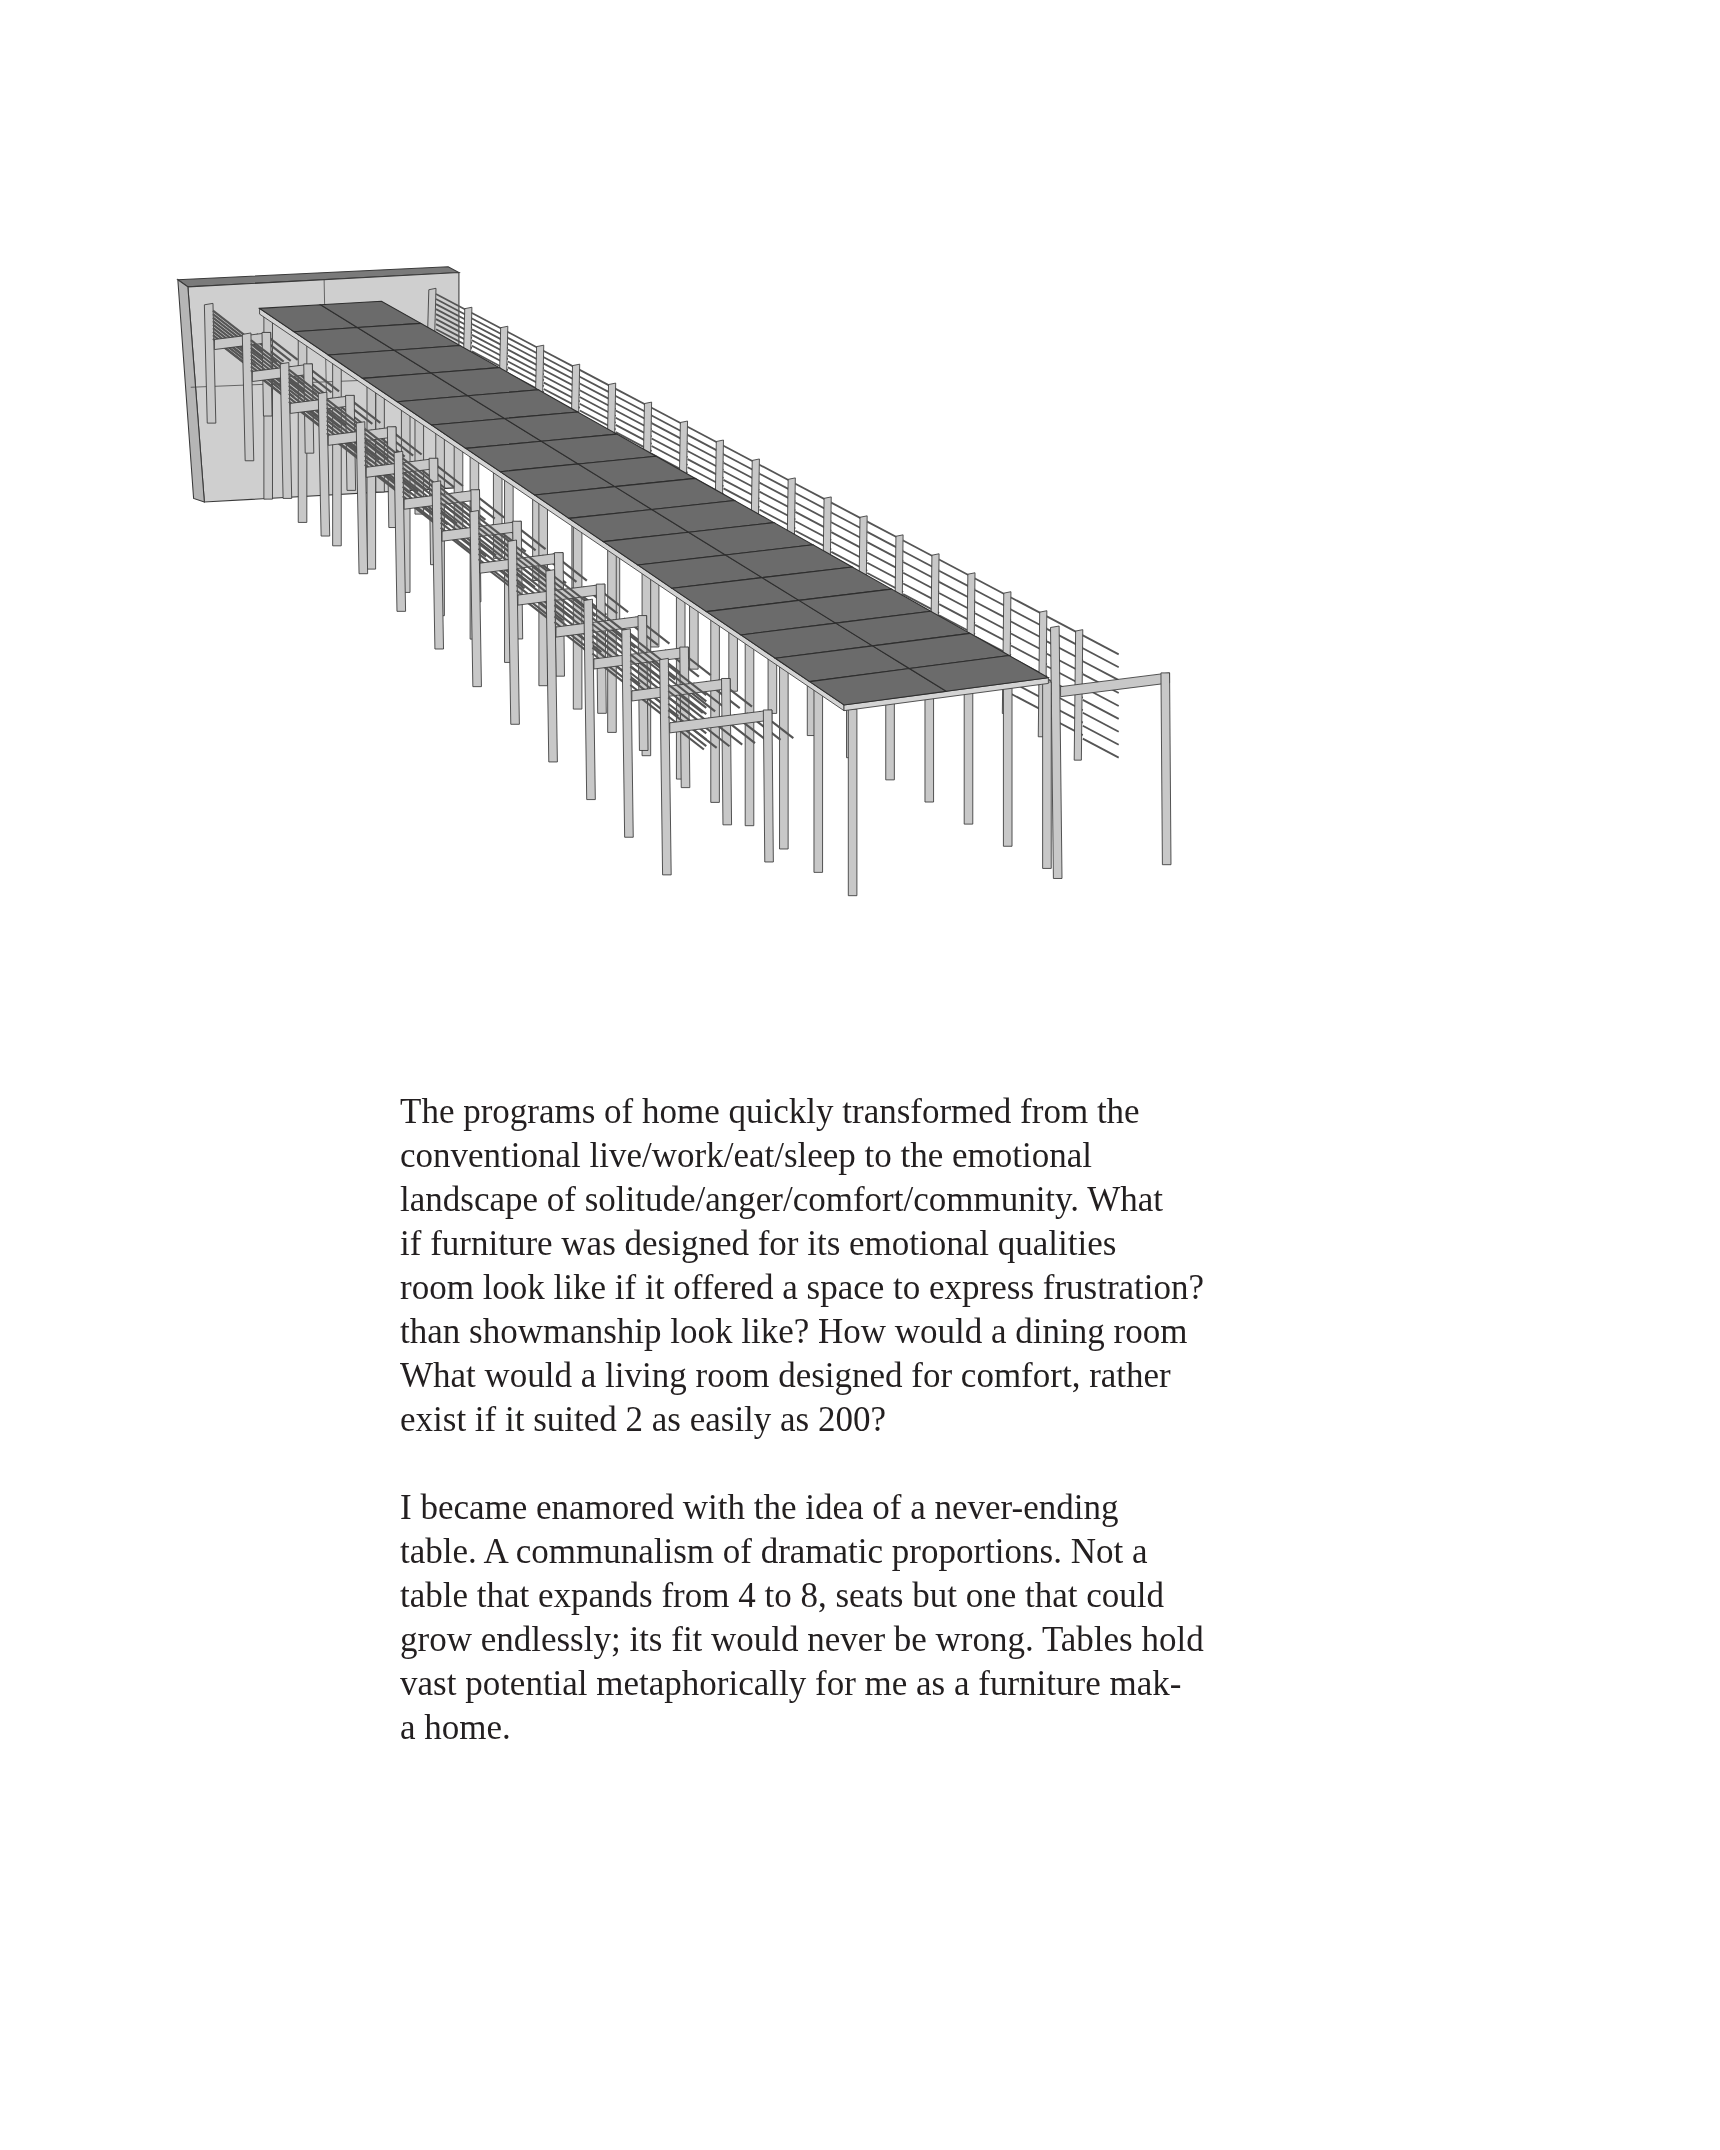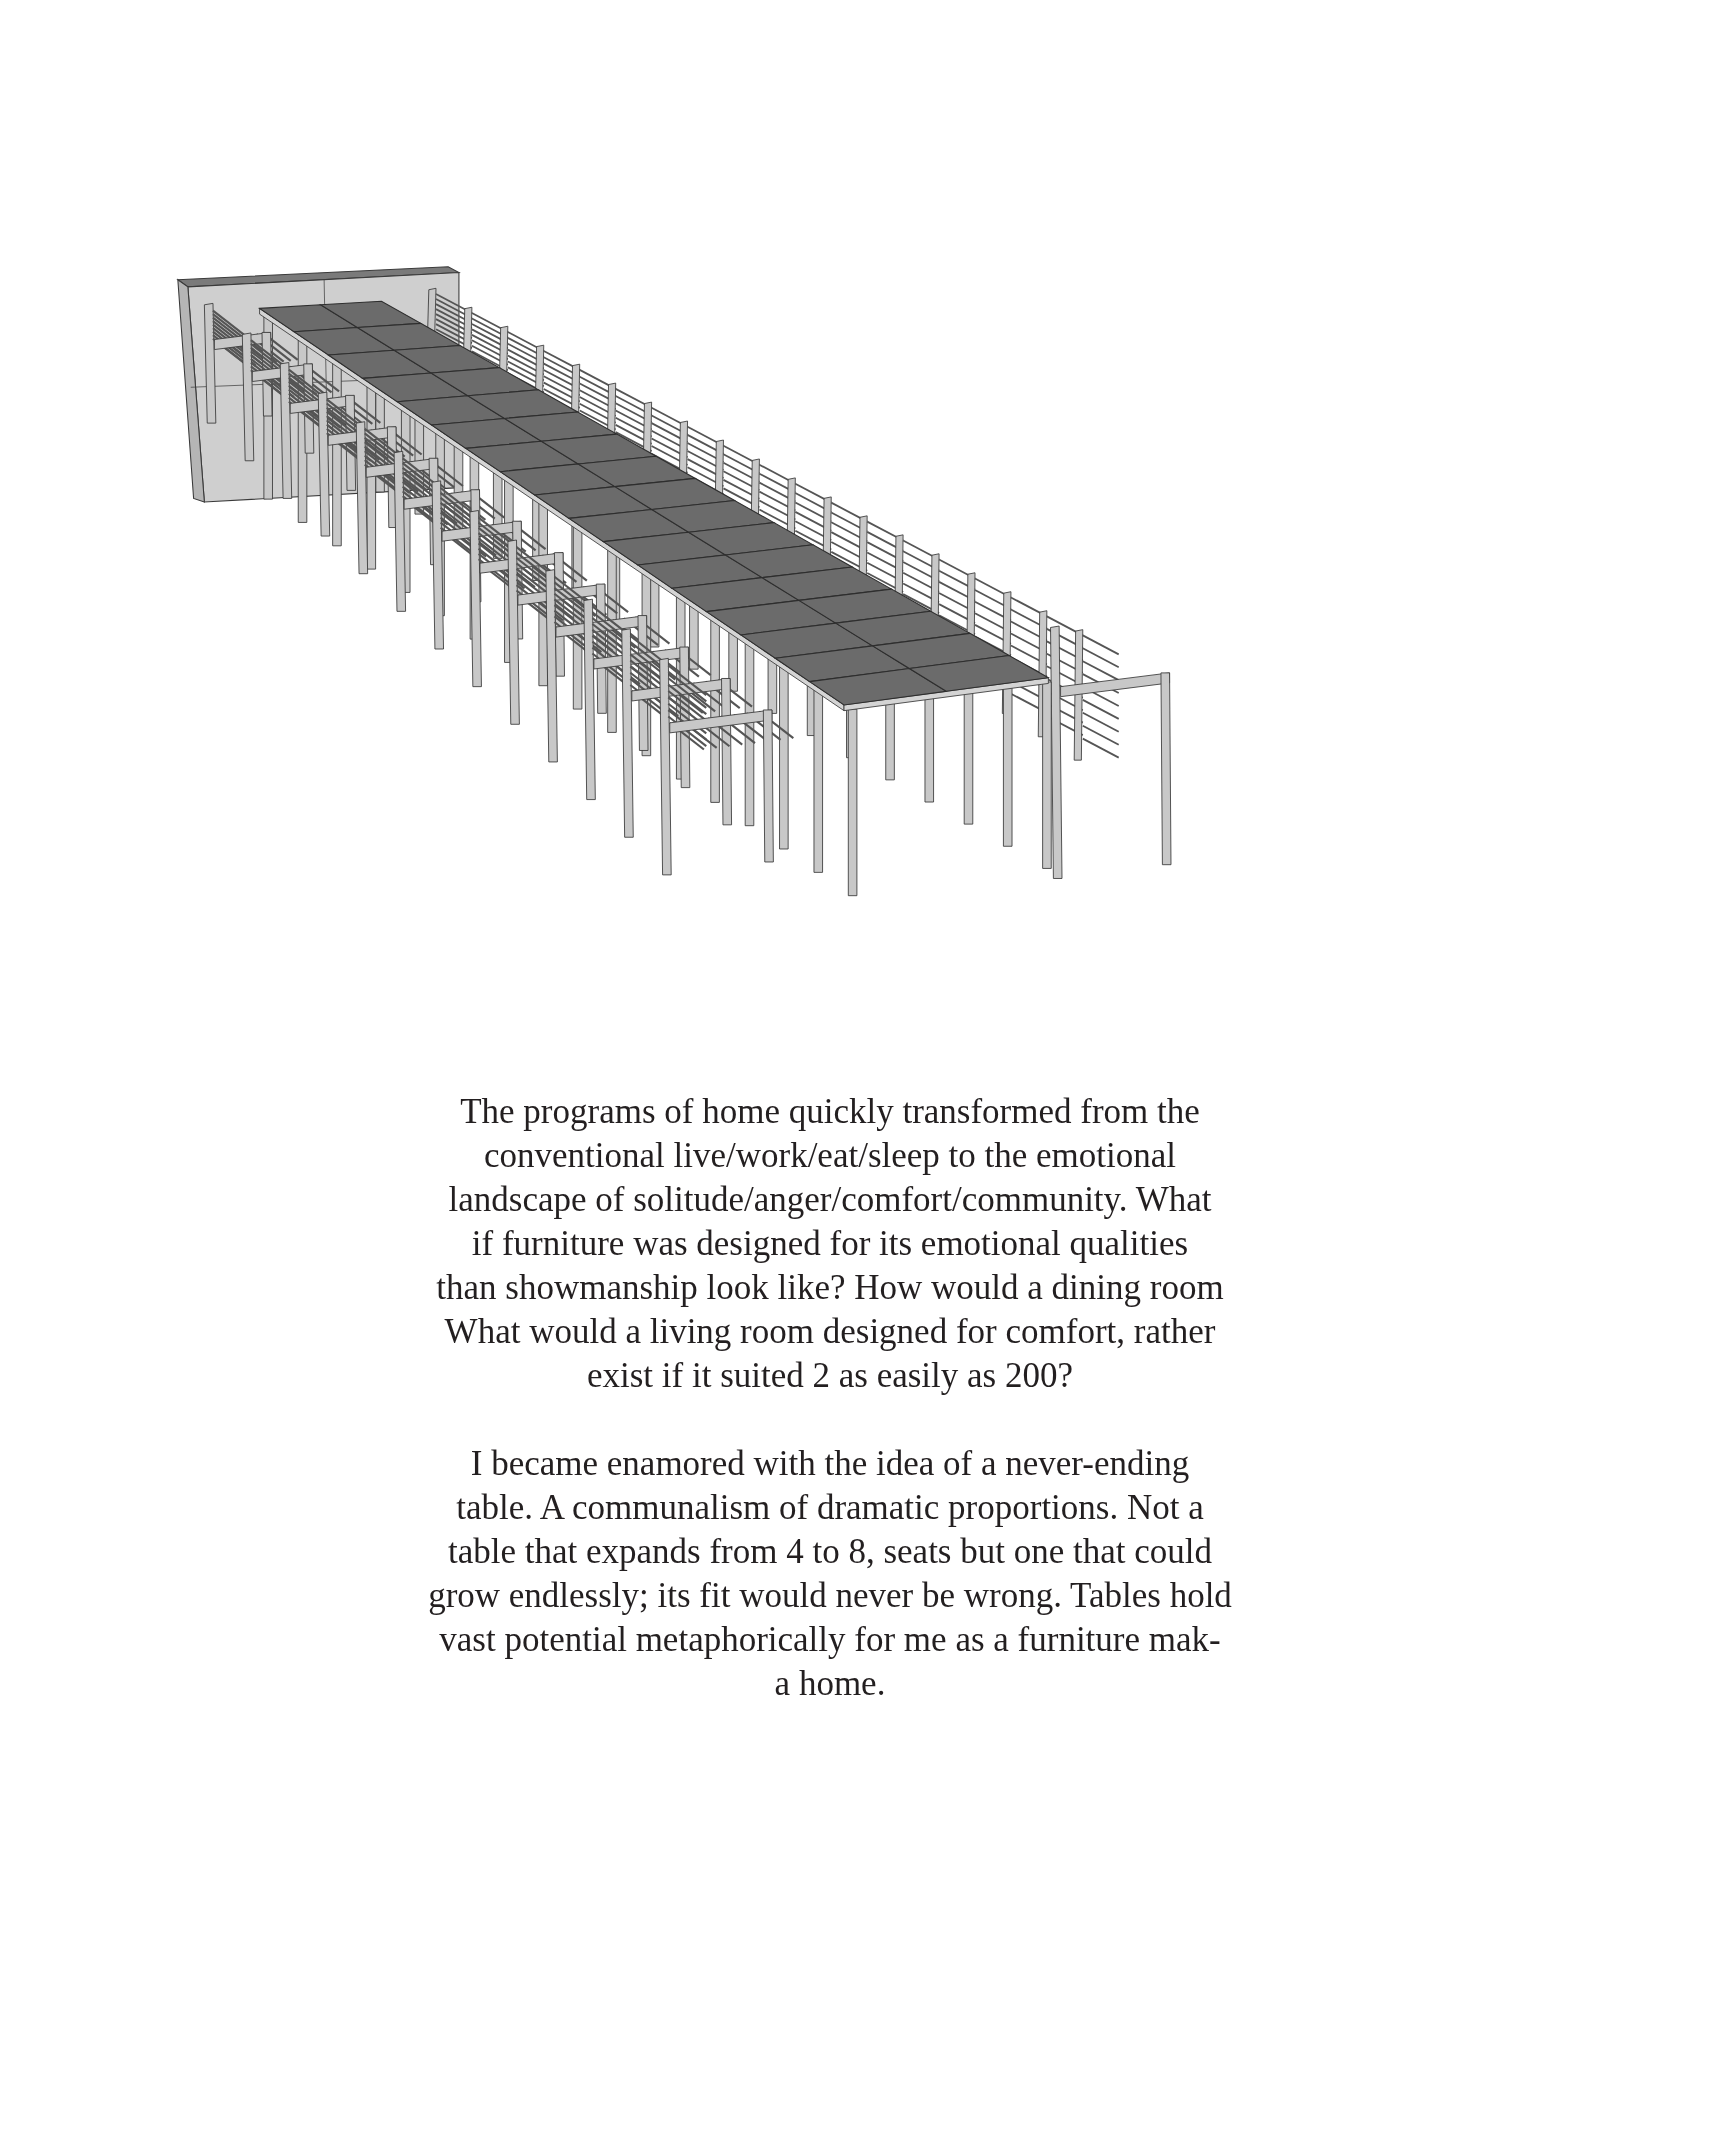--- a/index.html
+++ b/index.html
@@ -3,21 +3,21 @@
 <meta charset="utf-8">
 <style>
   html, body { margin: 0; padding: 0; background: #ffffff; }
   body { width: 1721px; height: 2151px; position: relative; overflow: hidden; }
   #illustration { position: absolute; left: 0; top: 0; width: 1721px; height: 1004px; }
   #text-block {
     position: absolute; left: 400px; top: 1090px; width: 860px;
     font-family: "Liberation Serif", "DejaVu Serif", serif;
     font-size: 35px; line-height: 44px; color: #231f20;
   }
-  .para { margin: 0 0 44px 0; text-align: center; }
+  .para { margin: 0 0 44px 0; }
   .line { display: block; white-space: nowrap; }
 </style>
 </head>
 <body>
 
 <svg id="illustration" viewBox="0 0 2400 1400" xmlns="http://www.w3.org/2000/svg">
   <g id="wall-layer">
       <polygon points="248.0,390.0 625.0,372.0 640.0,380.0 262.0,400.0" fill="#7a7a7a" stroke="#3a3a3a" stroke-width="1.5"></polygon>
       <polygon points="262.0,400.0 640.0,380.0 640.0,680.0 285.0,700.0" fill="#cfcfcf" stroke="#3a3a3a" stroke-width="1.5"></polygon>
       <polygon points="248.0,390.0 262.0,400.0 285.0,700.0 270.0,695.0" fill="#b5b5b5" stroke="#3a3a3a" stroke-width="1.5"></polygon>
@@ -641,20 +641,21 @@
       </g>
     </g>
 </svg>
 
 <div id="text-block">
   <p class="para">
     <span class="line">The programs of home quickly transformed from the</span>
     <span class="line">conventional live/work/eat/sleep to the emotional</span>
     <span class="line">landscape of solitude/anger/comfort/community. What</span>
     <span class="line">if furniture was designed for its emotional qualities</span>
+    <span class="line">room look like if it offered a space to express frustration?</span>
     <span class="line">than showmanship look like? How would a dining room</span>
     <span class="line">What would a living room designed for comfort, rather</span>
     <span class="line">exist if it suited 2 as easily as 200?</span>
   </p>
   <p class="para">
     <span class="line">I became enamored with the idea of a never-ending</span>
     <span class="line">table. A communalism of dramatic proportions. Not a</span>
     <span class="line">table that expands from 4 to 8, seats but one that could</span>
     <span class="line">grow endlessly; its fit would never be wrong. Tables hold</span>
     <span class="line">vast potential metaphorically for me as a furniture mak-</span>

